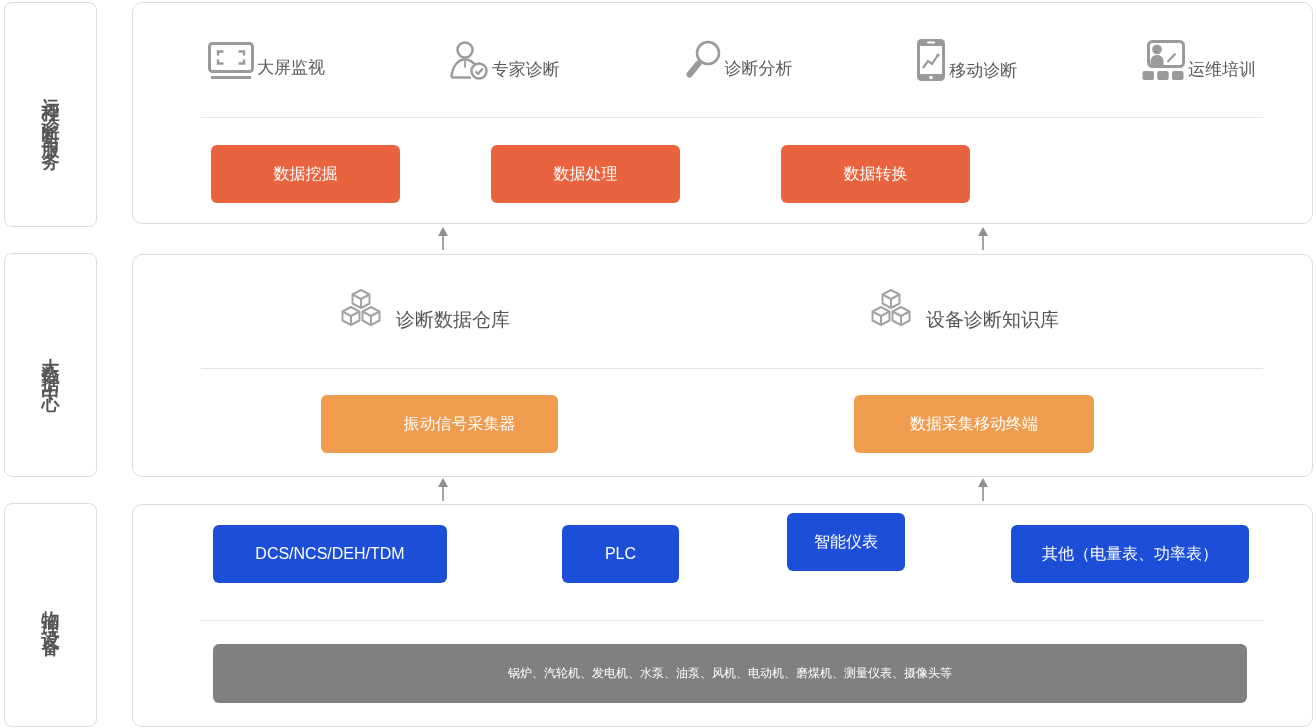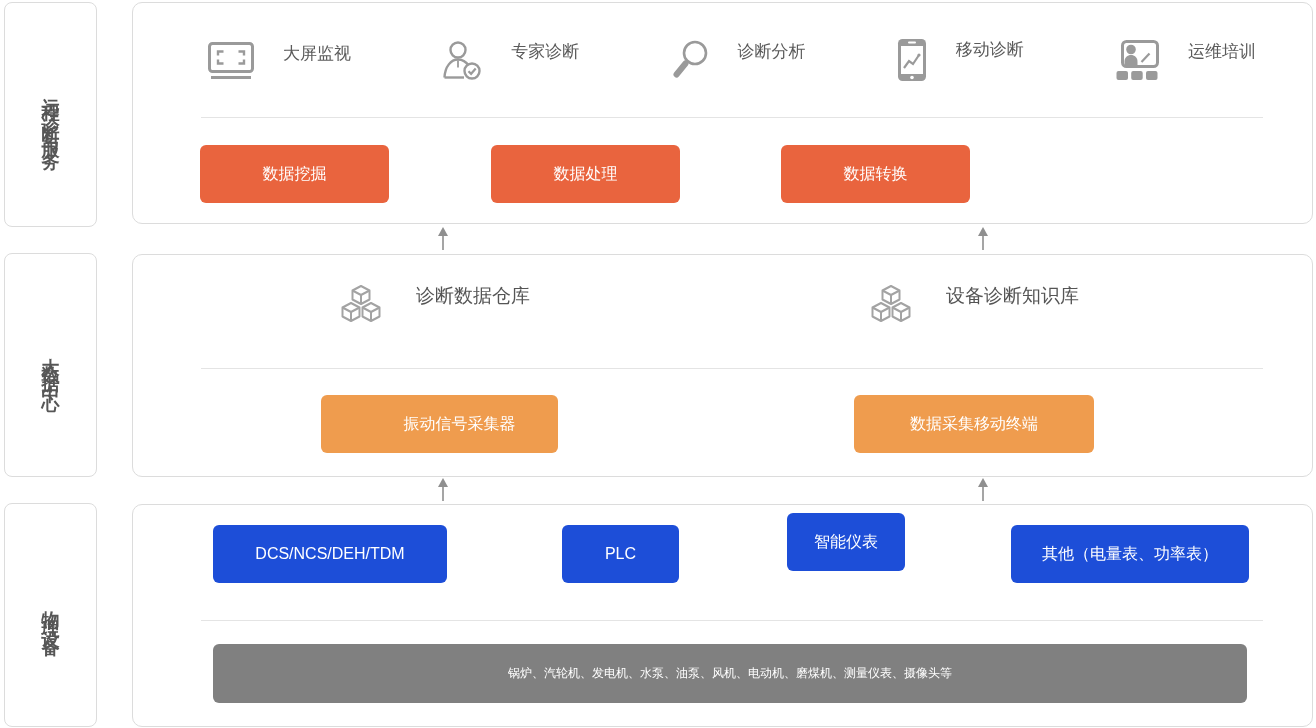--- a/index.html
+++ b/index.html
@@ -66,22 +66,22 @@
     left: 75px;
     width: 1048px;
     top: 21px;
     height: 72px;
     display: flex;
     justify-content: space-between;
     align-items: center;
   }
   .service {
     display: flex;
-    align-items: flex-start;
-    gap: 29px;
+    align-items: flex-end;
+    gap: 3px;
   }
   .service .s-label {
     font-size: 17px;
     color: #5a5a5a;
     white-space: nowrap;
   }
 
   
   .node-btn {
     position: absolute;
@@ -99,22 +99,22 @@
   .orange { background: #e9643e; }
   .light-orange { background: #ef9c4e; }
   .blue { background: #1d4ed8; }
 
   
   .store {
     position: absolute;
     top: 28px;
     height: 50px;
     display: flex;
-    align-items: flex-start;
-    gap: 32px;
+    align-items: flex-end;
+    gap: 12px;
   }
   .store .st-label {
     font-size: 19px;
     color: #555555;
     white-space: nowrap;
   }
 
   
   .devices-bar {
     position: absolute;
@@ -226,21 +226,21 @@
             <rect x="31" y="31" width="11.5" height="9" rx="2" fill="#9a9a9a"></rect>
           </svg>
         </span>
         <span class="s-label">运维培训</span>
       </div>
 
     </div>
 
     <div class="divider" style="top:114px;"></div>
 
-    <button class="node-btn orange" style="left:67px;  top:142px; width:189px;">数据挖掘</button>
+    <button class="node-btn orange" style="left:78px;  top:142px; width:189px;">数据挖掘</button>
     <button class="node-btn orange" style="left:358px; top:142px; width:189px;">数据处理</button>
     <button class="node-btn orange" style="left:648px; top:142px; width:189px;">数据转换</button>
   </div>
 
   <span class="arrow-up" id="arrow-1">
     <svg width="14" height="24" viewBox="0 0 14 24">
       <polygon points="7,0 2,9 12,9" fill="#8f8f8f"></polygon>
       <rect x="6.2" y="8" width="1.6" height="15" fill="#8f8f8f"></rect>
     </svg>
   </span>

